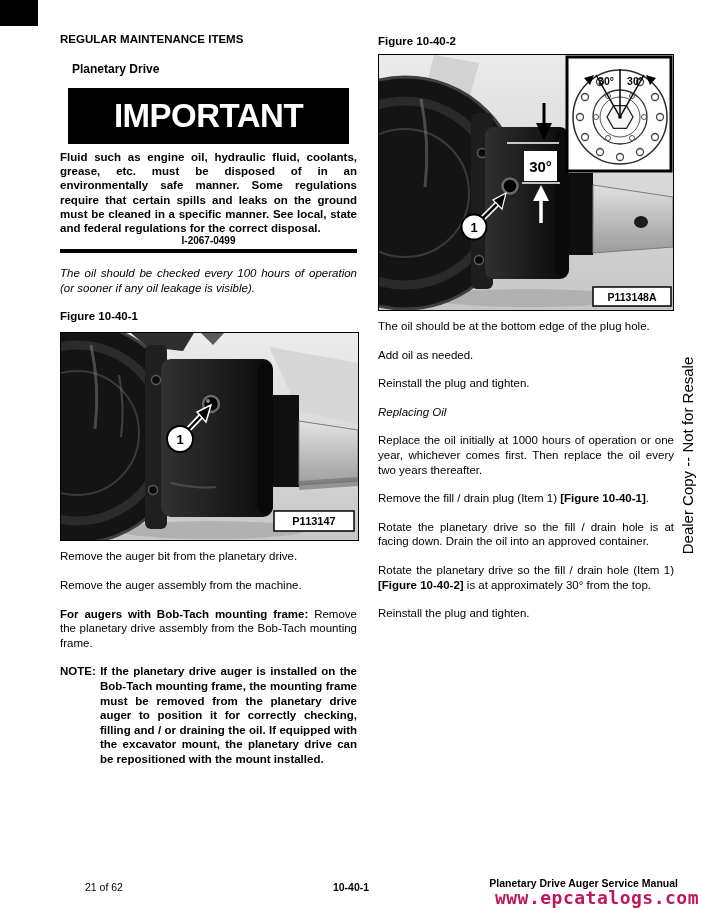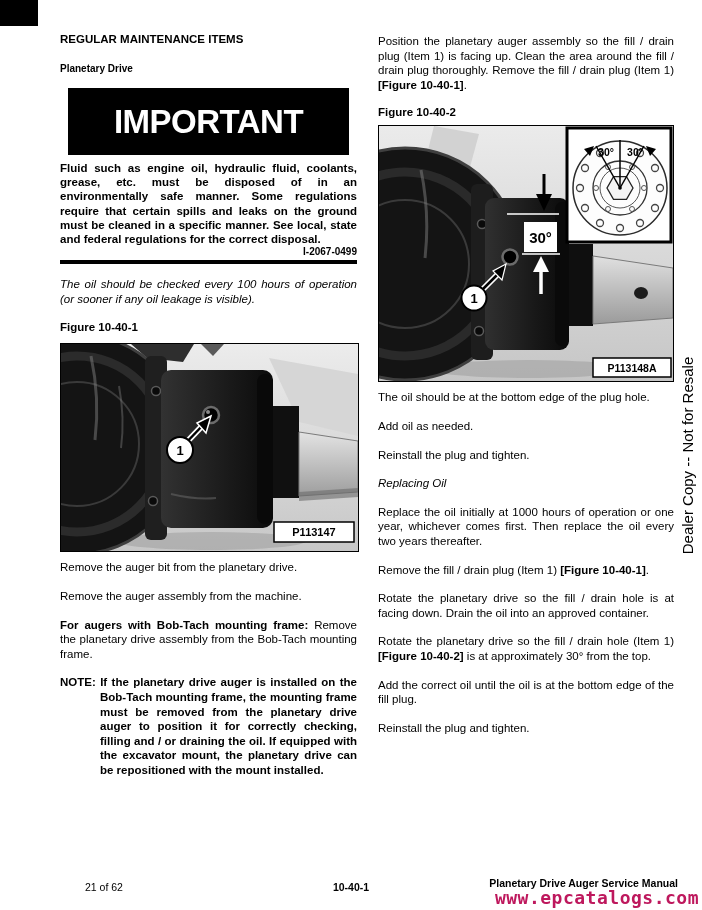--- a/index.html
+++ b/index.html
@@ -3,26 +3,26 @@
 <meta charset="utf-8">
 <style>
   html,body{margin:0;padding:0;background:#fff;}
   .page{position:relative;width:702px;height:910px;background:#ffffff;overflow:hidden;
         font-family:"Liberation Sans",sans-serif;color:#000;}
   .corner-block{position:absolute;left:0;top:0;width:38px;height:26px;background:#000;}
   .col{position:absolute;}
   .col-left{left:60px;top:32px;width:297px;}
   .col-right{left:378px;top:34px;width:296px;}
   .h-bold{font-size:11.5px;font-weight:bold;line-height:14px;margin:0 0 16px;}
-  .h-bold2{font-size:10px;font-weight:bold;line-height:14px;margin:0 0 12px;}
-  .imp-banner{background:#000;color:#fff;height:67px;display:flex;align-items:center;
+  .h-bold2{font-size:12px;font-weight:bold;line-height:14px;margin:0 12px 12px;}
+  .imp-banner{background:#000;color:#fff;height:56px;display:flex;align-items:center;
               justify-content:center;font-weight:bold;font-size:33px;letter-spacing:-0.5px;
               margin:0 8px 6px;}
   .imp-body{font-size:11.5px;font-weight:bold;line-height:14.2px;text-align:justify;margin:0;}
-  .imp-code{font-size:10px;font-weight:bold;text-align:right;line-height:11px;margin:0 0 3px;}
+  .imp-code{font-size:10px;font-weight:bold;text-align:center;line-height:11px;margin:0 0 3px;}
   .rule{height:4px;background:#000;margin:0 0 13px;}
   .ital{font-style:italic;}
   .p{font-size:11.5px;line-height:14.6px;text-align:justify;margin:0 0 14px;}
   .p:last-child{margin-bottom:0;}
   .flabel{font-size:11.5px;font-weight:bold;line-height:14px;margin:0 0 9px;}
   .photo{border:1.5px solid #000;display:block;margin:0 0 8px;background:#d9d9d9;}
   .note{font-size:11.5px;font-weight:bold;line-height:14.6px;text-align:justify;
         padding-left:40px;text-indent:-40px;margin:0;}
   .dealer-vert{position:absolute;left:585px;top:447px;width:204px;text-align:center;
                transform:rotate(-90deg);font-size:15px;line-height:17px;color:#000;}
@@ -115,21 +115,20 @@
       </g>
     </svg>
 
     <p class="p">Remove the auger bit from the planetary drive.</p>
     <p class="p">Remove the auger assembly from the machine.</p>
     <p class="p"><b>For augers with Bob-Tach mounting frame:</b><span> Remove the planetary drive assembly from the Bob-Tach mounting frame.</span></p>
     <p class="note"><b>NOTE:</b> <span>If the planetary drive auger is installed on the Bob-Tach mounting frame, the mounting frame must be removed from the planetary drive auger to position it for correctly checking, filling and / or draining the oil. If equipped with the excavator mount, the planetary drive can be repositioned with the mount installed.</span></p>
   </div>
 
   <div class="col col-right">
-    <p class="p" style="margin-bottom:13px;"><span>Position the planetary auger assembly so the fill / drain plug (Item 1) is facing up. Clean the area around the fill / drain plug thoroughly. Remove the fill / drain plug (Item 1) </span><b>[Figure 10-40-1]</b><span>.</span></p>
 
     <div class="flabel" style="margin-bottom:6px;">Figure 10-40-2</div>
 
     <svg class="photo" width="294" height="255" viewBox="0 0 294 255">
       <defs>
         <linearGradient id="f2bg" x1="0" y1="0" x2="0" y2="1">
           <stop offset="0" stop-color="#ebebeb"></stop>
             <stop offset="1" stop-color="#c6c6c6"></stop>
         </linearGradient>
         <linearGradient id="f2cyl" x1="0" y1="0" x2="1" y2="0">
@@ -230,21 +229,20 @@
     </svg>
 
     <p class="p">The oil should be at the bottom edge of the plug hole.</p>
     <p class="p">Add oil as needed.</p>
     <p class="p">Reinstall the plug and tighten.</p>
     <p class="p ital">Replacing Oil</p>
     <p class="p">Replace the oil initially at 1000 hours of operation or one year, whichever comes first. Then replace the oil every two years thereafter.</p>
     <p class="p"><span>Remove the fill / drain plug (Item 1) </span><b>[Figure 10-40-1]</b><span>.</span></p>
     <p class="p">Rotate the planetary drive so the fill / drain hole is at facing down. Drain the oil into an approved container.</p>
     <p class="p"><span>Rotate the planetary drive so the fill / drain hole (Item 1) </span><b>[Figure 10-40-2]</b><span> is at approximately 30° from the top.</span></p>
-    <p class="p">Add the correct oil until the oil is at the bottom edge of the fill plug.</p>
     <p class="p">Reinstall the plug and tighten.</p>
   </div>
 
   <div class="dealer-vert">Dealer Copy -- Not for Resale</div>
 
   <div class="f-page">21 of 62</div>
   <div class="f-code">10-40-1</div>
   <div class="f-title">Planetary Drive Auger Service Manual</div>
   <div class="f-watermark">www.epcatalogs.com</div>
 </div>

